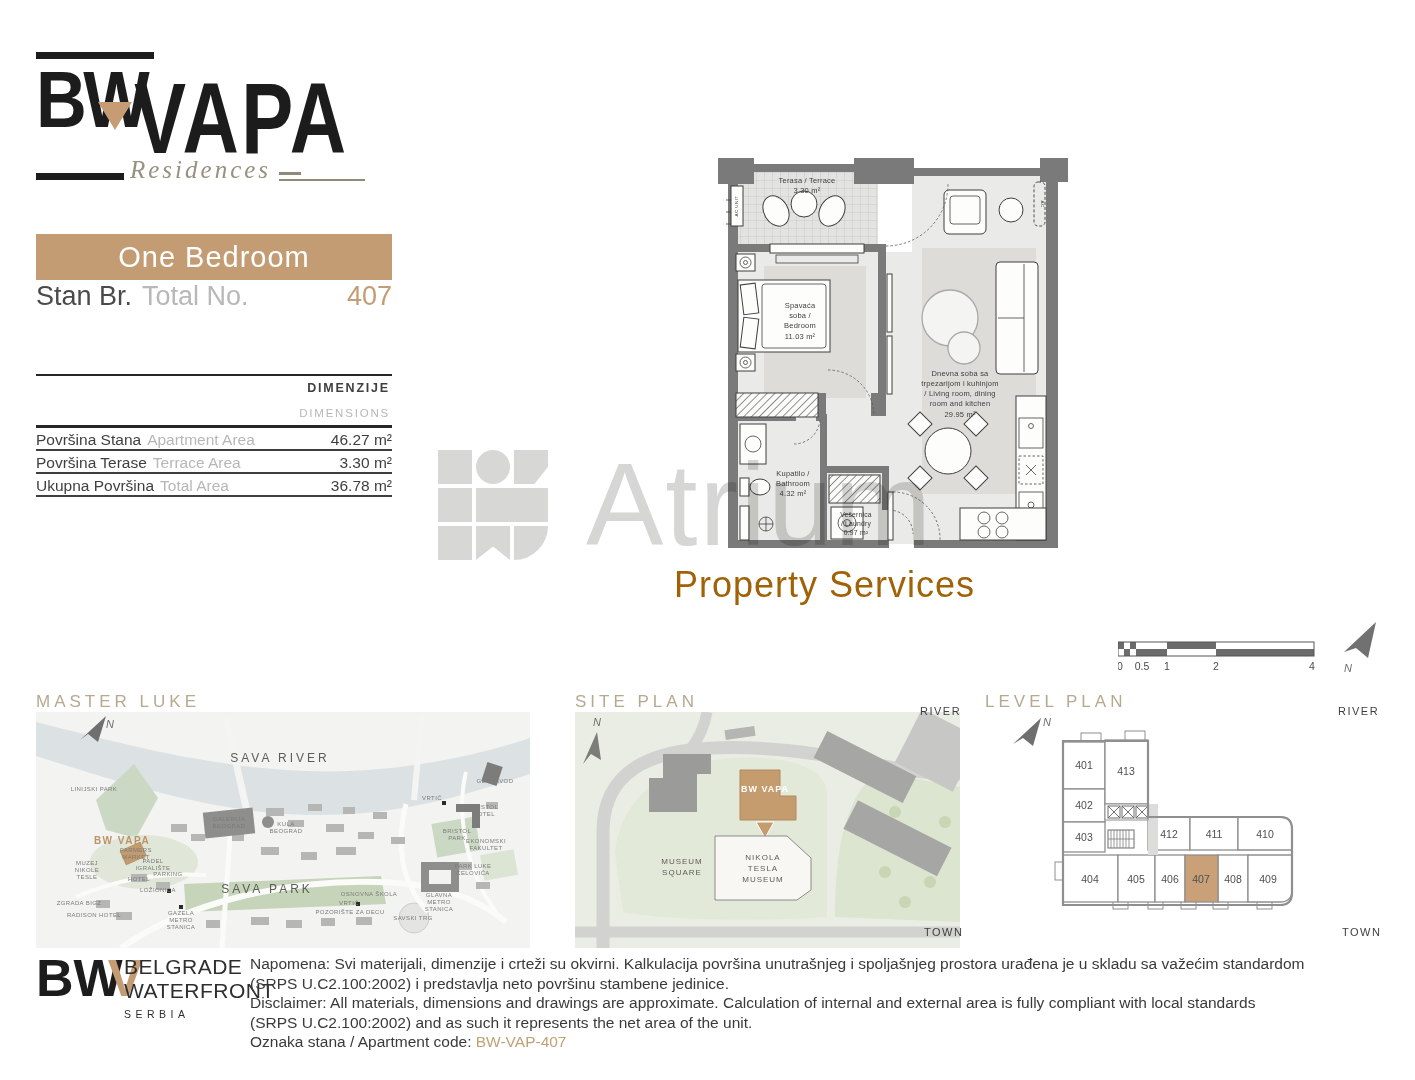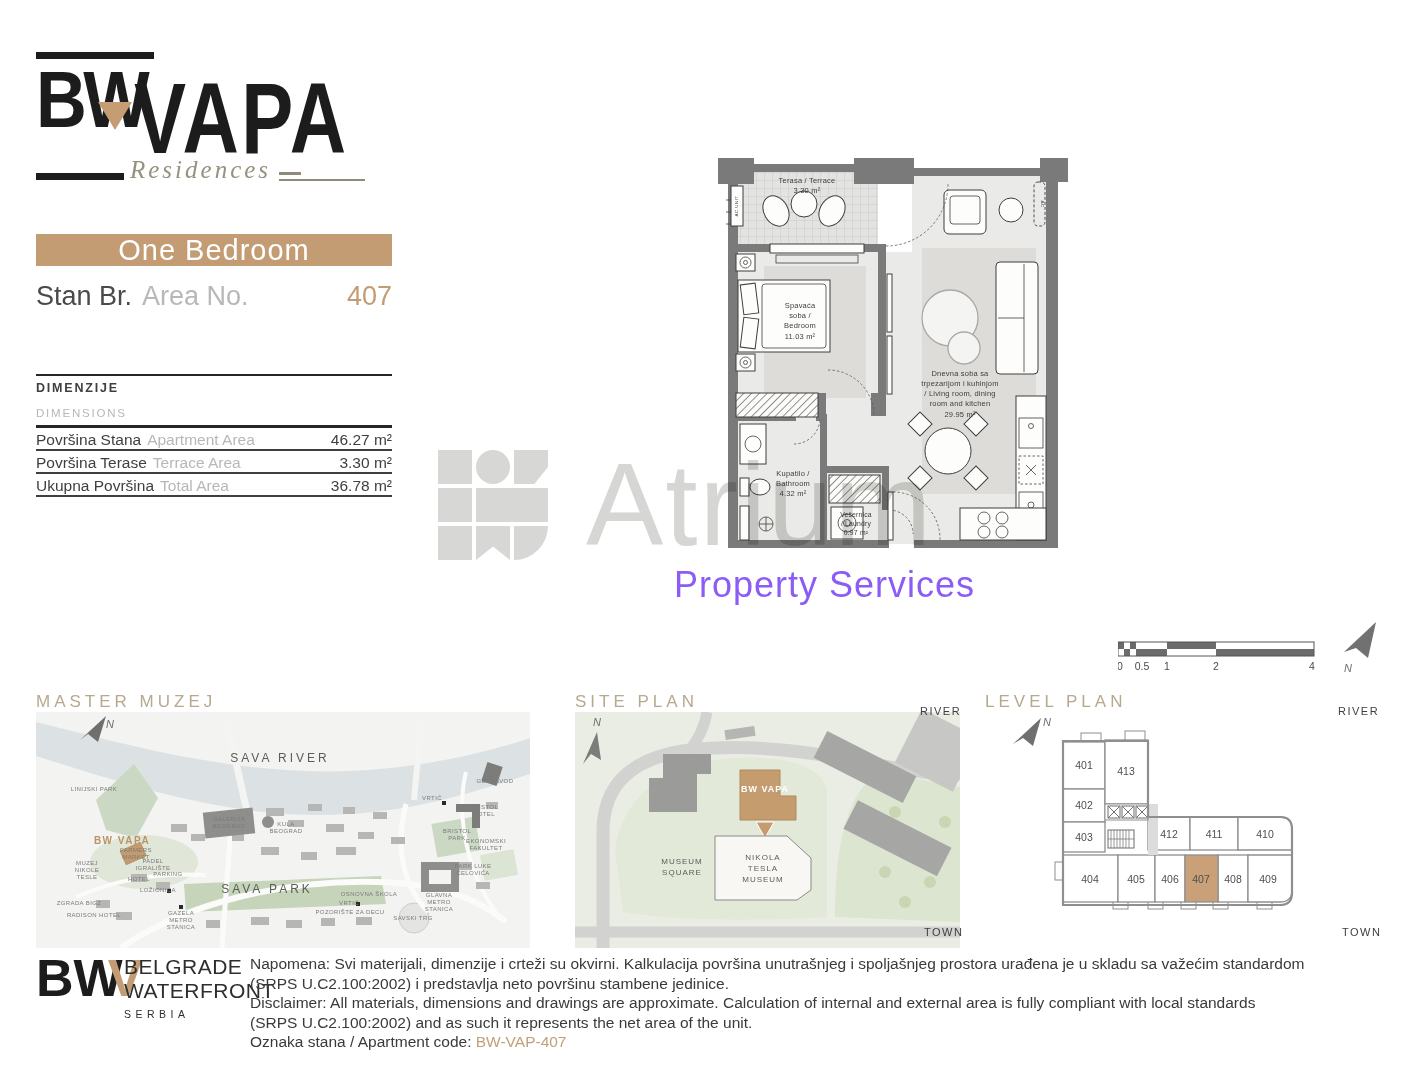--- a/index.html
+++ b/index.html
@@ -16,31 +16,31 @@
             border-top:28px solid #c59c74}
   .logo-vapa{position:absolute;left:98px;top:16px;font-size:100px;font-weight:700;letter-spacing:3px;
              color:#1c1c1c;transform:scaleX(.78);transform-origin:left top;line-height:1}
   .logo-botbar{position:absolute;left:0;top:121px;width:88px;height:7px;background:#1c1c1c}
   .logo-res{position:absolute;left:94px;top:104px;font-family:Liberation Serif, serif;font-style:italic;
             font-size:25px;letter-spacing:3px;color:#97917f}
   .res-dash1{position:absolute;left:243px;top:120px;width:22px;height:3px;background:#8f8a7a}
   .res-dash2{position:absolute;left:243px;top:127px;width:86px;height:2px;background:#8f8a7a}
 
   
-  .type-bar{position:absolute;left:36px;top:234px;width:356px;height:32px;background:#c49c74;
+  .type-bar{position:absolute;left:36px;top:234px;width:356px;height:46px;background:#c49c74;
             display:flex;align-items:center;justify-content:center}
   .type-bar span{color:#fff;font-size:29px;letter-spacing:1px}
   .unit-row{position:absolute;left:36px;top:281px;width:356px;display:flex;align-items:center;font-size:27px}
   .unit-sr{color:#4a4a4a;font-weight:400}
   .unit-en{color:#b8b8b8;margin-left:10px}
   .unit-no{color:#c49c74;margin-left:auto}
 
   
   .dim-table{position:absolute;left:36px;top:374px;width:356px;border-top:2px solid #262626}
-  .dim-head{text-align:left;padding:5px 2px 6px 0;border-bottom:3px solid #262626}
+  .dim-head{text-align:right;padding:5px 2px 6px 0;border-bottom:3px solid #262626}
   .dim-head .sr{font-size:12.5px;font-weight:700;letter-spacing:1.8px;color:#3f3f3f}
   .dim-head .en{font-size:11.5px;letter-spacing:1.8px;color:#b7b7b7;margin-top:12px}
   .dim-row{display:flex;align-items:flex-end;height:21px;border-bottom:2px solid #3f3f3f;font-size:15.5px}
   .dim-row .sr{color:#3f3f3f}
   .dim-row .en{color:#b7b7b7;margin-left:6px}
   .dim-row .val{margin-left:auto;color:#3f3f3f}
 
   
   .fp-svg{position:absolute;left:716px;top:156px;z-index:1}
   .fp-wall{fill:#7a7a7a}
@@ -49,21 +49,21 @@
   .fp-arc{fill:none;stroke:#5a5a5a;stroke-width:.8;stroke-dasharray:2.5 2}
   .fp-label{font-size:7.5px;fill:#3e3e3e;text-anchor:middle;letter-spacing:.2px}
   .fp-tiny{font-size:4.4px;fill:#3e3e3e;text-anchor:middle;letter-spacing:.5px}
 
   
   .watermark{position:absolute;left:438px;top:450px;display:flex;align-items:flex-start;
              mix-blend-mode:multiply;z-index:6;pointer-events:none}
   .wm-logo{position:relative;width:120px;height:120px;flex:none}
   .wm-logo i{position:absolute;background:#d7d7d5}
   .wm-name{font-size:116px;font-weight:400;color:#d6d6d4;line-height:.95;margin-left:28px;letter-spacing:2px}
-  .wm-tag{font-size:36px;color:#8b5cf6;margin-top:4px;padding-left:116px;letter-spacing:1px}
+  .wm-tag{font-size:36px;color:#a16207;margin-top:4px;padding-left:116px;letter-spacing:1px}
 
   
   .scale-svg{position:absolute;left:1118px;top:640px}
   .scale-lbl{font-size:10.5px;fill:#4a4a4a;text-anchor:middle}
   .north-main{position:absolute;left:1336px;top:614px}
 
   
   .panel-title{position:absolute;font-size:17px;letter-spacing:4px;color:#b7a98f}
   .map-svg{position:absolute}
   .mp-lbl{font-size:6px;fill:#7b7b79;text-anchor:middle;letter-spacing:.4px}
@@ -97,21 +97,21 @@
     <div class="logo-res">Residences</div>
     <div class="res-dash1"></div>
     <div class="res-dash2"></div>
   </div>
 
   <div class="type-bar">
     <span>One Bedroom</span>
   </div>
   <div class="unit-row">
     <span class="unit-sr">Stan Br.</span>
-    <span class="unit-en">Area No.</span>
+    <span class="unit-en">Total No.</span>
     <span class="unit-no">407</span>
   </div>
 
   <div class="dim-table">
     <div class="dim-head">
       <div class="sr">DIMENZIJE</div>
       <div class="en">DIMENSIONS</div>
     </div>
     <div class="dim-row">
       <span class="sr">Površina Stana</span>
@@ -302,21 +302,21 @@
     <text x="49" y="30" class="scale-lbl">1</text>
     <text x="98" y="30" class="scale-lbl">2</text>
     <text x="194" y="30" class="scale-lbl">4</text>
   </svg>
 
   <svg class="north-main" width="50" height="62" viewBox="0 0 50 62">
     <polygon points="8,38 40,8 32,44 20,34" fill="#717171"></polygon>
     <text x="8" y="58" class="n-lbl">N</text>
   </svg>
 
-  <div class="panel-title" style="left:36px;top:692px">MASTER MUZEJ</div>
+  <div class="panel-title" style="left:36px;top:692px">MASTER LUKE</div>
   <div class="panel-title" style="left:575px;top:692px">SITE PLAN</div>
   <div class="panel-title" style="left:985px;top:692px">LEVEL PLAN</div>
 
   <svg class="map-svg" style="left:36px;top:712px" width="494" height="236" viewBox="0 0 494 236">
     <rect width="494" height="236" fill="#f3f3f1"></rect>
     <path d="M0 10 C80 30 160 52 250 58 C350 65 440 44 494 26 L494 62 C420 86 350 108 250 102 C160 96 70 66 0 44 Z" fill="#dce2e4"></path>
     <g>
       <path d="M190 6 L212 104" stroke="#f4f4f2" stroke-width="7"></path>
       <path d="M386 2 L378 88" stroke="#f4f4f2" stroke-width="6"></path>
     </g>

